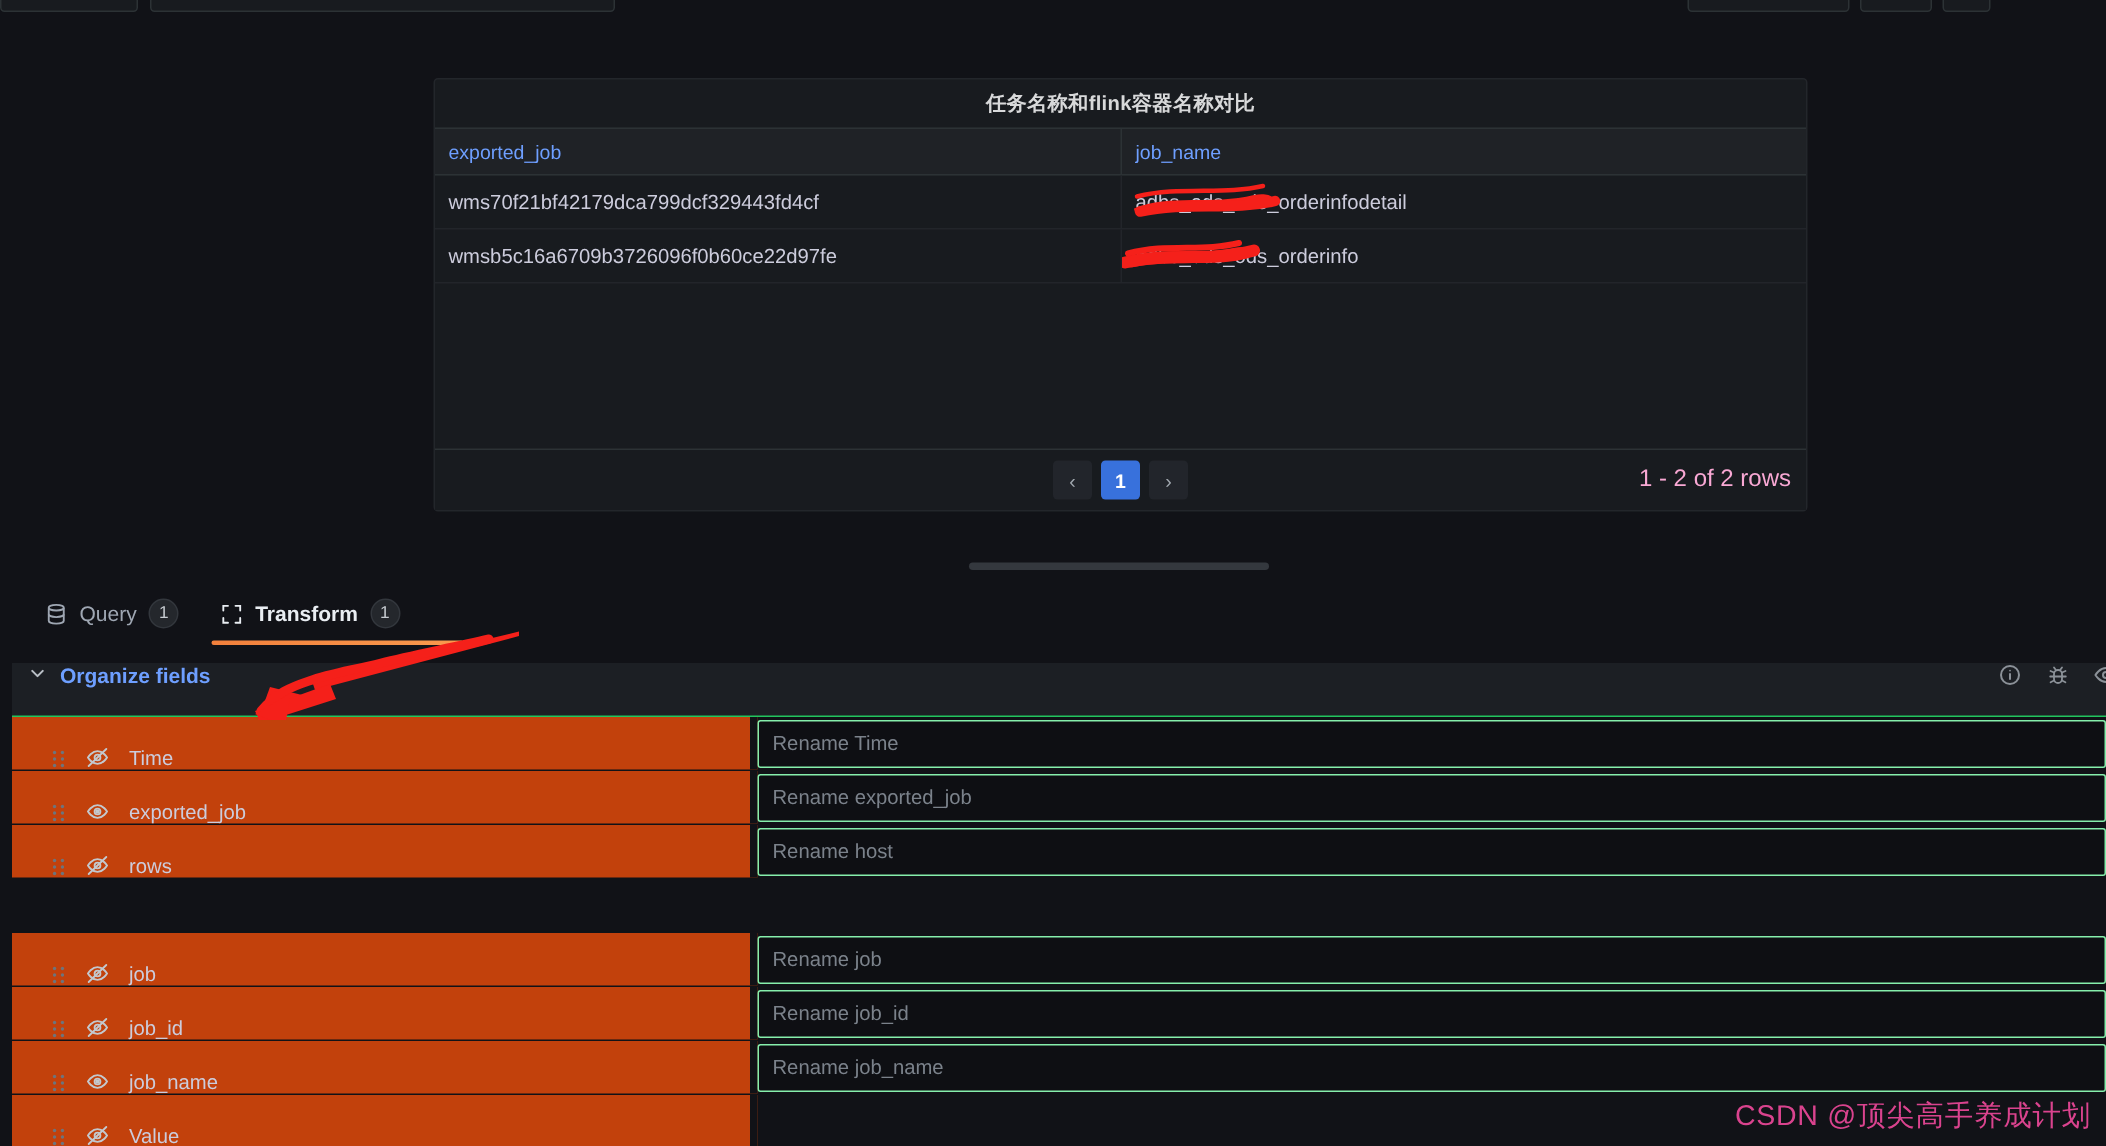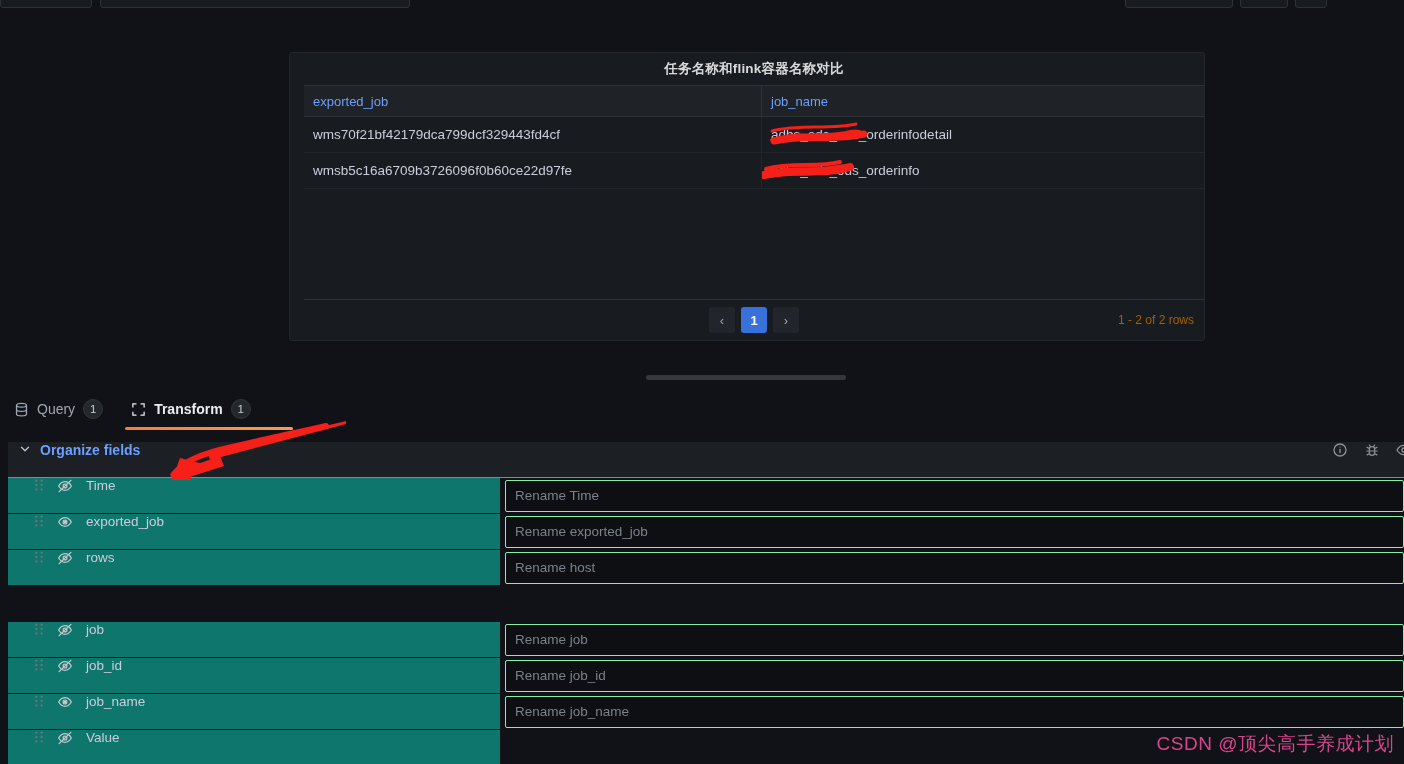--- a/index.html
+++ b/index.html
@@ -14,21 +14,21 @@
 
   
   .top-chrome { position:absolute; left:0; top:0; width:1404px; height:8px; }
   .tc-box { position:absolute; top:-14px; height:22px; background:#181b1f;
             border:1px solid #2c3235; border-radius:3px; }
 
   
   .panel {
     position:absolute; left:289px; top:52px; width:916px; height:289px;
     background:#181b1f; border:1px solid #23262b; border-radius:3px;
-    display:flex; flex-direction:column;padding-left:14px;
+    display:flex; flex-direction:column;
   }
   .panel-title {
     height:32px; line-height:32px; text-align:center;
     color:#d8d9da; font-size:13.5px; font-weight:600;
     letter-spacing:.2px;
   }
   .table-wrap { flex:1; display:flex; flex-direction:column; min-height:0; }
   .t-head { display:flex; height:32px; background:#1f2226; border-top:1px solid #2c3235; border-bottom:1px solid #2c3235; }
   .t-head .th {
     color:#6e9fff; font-size:13px; display:flex; align-items:center;
@@ -50,35 +50,35 @@
     height:41px; border-top:1px solid #2c3235; background:#181b1f;
     display:flex; align-items:center; position:relative;
   }
   .pager { position:absolute; left:50%; transform:translateX(-50%); display:flex; gap:6px; }
   .pg-btn {
     width:26px; height:26px; border-radius:3px; background:#22252b;
     color:#9fa6ad; display:flex; align-items:center; justify-content:center;
     font-size:13px; cursor:pointer; border:none;
   }
   .pg-btn.active { background:#3871dc; color:#fff; font-weight:600; }
-  .rows-count { position:absolute; right:10px; color:#a16207; font-size:12px; }
+  .rows-count { position:absolute; right:10px; color:#f9a8d4; font-size:16px; }
 
   
   .scribble { position:absolute; pointer-events:none; }
 
   
   .drag-handle {
     position:absolute; left:646px; top:375px; width:200px; height:5px;
     background:#34383e; border-radius:3px; cursor:row-resize;
   }
 
   
   .tabbar {
     position:absolute; left:0; top:392px; width:1404px; height:34px;
-    display:flex; align-items:center; padding-left:0; gap:0;
+    display:flex; align-items:center; padding-left:16px; gap:0;
   }
   .tab { display:flex; align-items:center; gap:8px; height:34px; padding:0 14px;
          cursor:pointer; position:relative; }
   .tab .t-label { font-size:14px; color:#9fa7b3; }
   .tab.active .t-label { color:#e9edf2; font-weight:600; }
   .tab .t-badge {
     min-width:20px; height:20px; padding:0 5px; border-radius:10px;
     background:#24272c; border:1px solid #33373d; color:#c7ccd1;
     font-size:11.5px; display:flex; align-items:center; justify-content:center;
   }
@@ -97,22 +97,22 @@
   }
   .chev { width:14px; height:14px; color:#b9bfc6; margin-right:8px; }
   .xform-title { color:#6e9fff; font-size:14px; font-weight:600; cursor:pointer; }
   .xform-actions { position:absolute; right:4px; display:flex; align-items:center; gap:16px; }
   .act-ico { width:16px; height:16px; color:#8b9198; cursor:pointer; display:block; }
 
   .field-row {
     display:flex; align-items:stretch; height:36px; border-bottom:1px solid #111217;
   }
   .fr-left {
-    width:497px; flex:0 0 497px; background:#0f766e;
-    display:flex; align-items:flex-start; padding-left:26px; gap:13px;
+    width:497px; flex:0 0 497px; background:#c2410c;
+    display:flex; align-items:flex-end; padding-left:26px; gap:13px;
     border-right:5px solid #111217;
   }
   .grip { width:10px; height:14px; color:#6d747c; cursor:grab; display:block; }
   .eye { width:16px; height:16px; color:#c3c8ce; cursor:pointer; display:block; }
   .fname { color:#ccccdc; font-size:13.5px; }
   .fr-right { flex:1; display:flex; align-items:center; }
   .rename-input {
     width:100%; height:32px; background:#0e0f13; border:1px solid #86efac;
     border-radius:2px; color:#ccccdc; font-size:13.5px; padding:0 9px;
     font-family:"Liberation Sans", sans-serif; outline:none;

